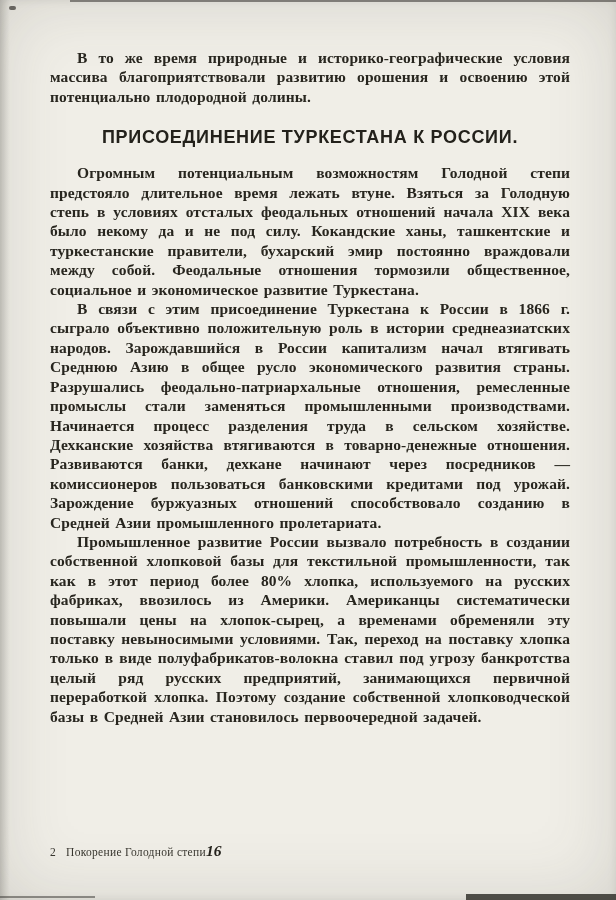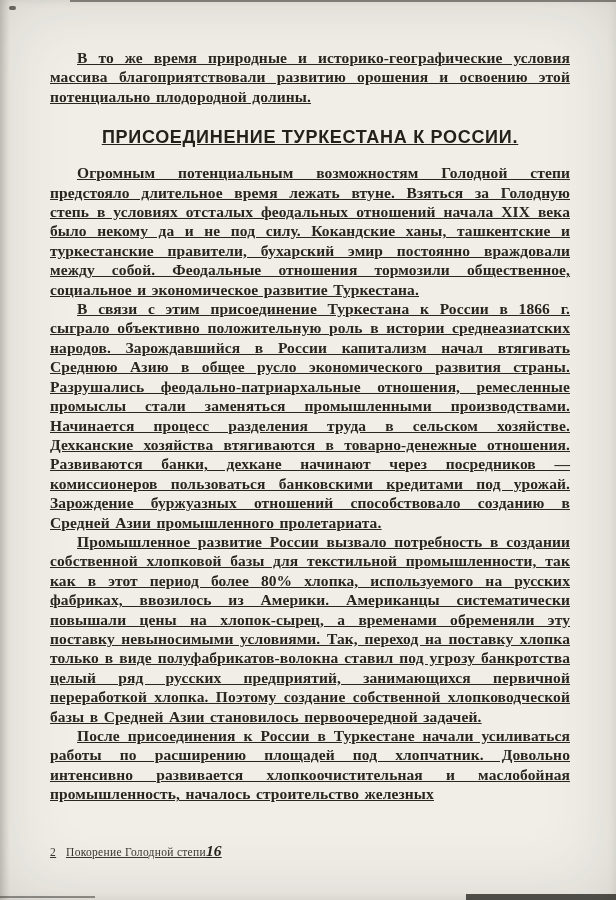--- a/index.html
+++ b/index.html
@@ -1,15 +1,15 @@
 <!DOCTYPE html>
 <html lang="ru"><head>
 <meta charset="utf-8">
 <style>
-  * { margin: 0; padding: 0; box-sizing: border-box; text-decoration: underline; }
+  * { margin: 0; padding: 0; box-sizing: border-box; }
   html, body { width: 616px; height: 900px; }
   body {
     background: #b9b7b0;
     overflow: hidden;
     font-family: "Liberation Serif", "DejaVu Serif", serif;
   }
   .page {
     position: relative;
     width: 616px;
     height: 900px;
@@ -107,21 +107,20 @@
     <div class="section-heading">
       <div class="line1">ПРИСОЕДИНЕНИЕ ТУРКЕСТАНА К РОССИИ.</div>
     </div>
 
     <p class="body-para">Огромным потенциальным возможностям Голодной степи предстояло длительное время лежать втуне. Взяться за Голодную степь в условиях отсталых феодальных отношений начала XIX века было некому да и не под силу. Кокандские ханы, ташкентские и туркестанские правители, бухарский эмир постоянно враждовали между собой. Феодальные отношения тормозили общественное, социальное и экономическое развитие Туркестана.</p>
 
     <p class="body-para">В связи с этим присоединение Туркестана к России в 1866 г. сыграло объективно положительную роль в истории среднеазиатских народов. Зарождавшийся в России капитализм начал втягивать Среднюю Азию в общее русло экономического развития страны. Разрушались феодально-патриархальные отношения, ремесленные промыслы стали заменяться промышленными производствами. Начинается процесс разделения труда в сельском хозяйстве. Дехканские хозяйства втягиваются в товарно-денежные отношения. Развиваются банки, дехкане начинают через посредников — комиссионеров пользоваться банковскими кредитами под урожай. Зарождение буржуазных отношений способствовало созданию в Средней Азии промышленного пролетариата.</p>
 
     <p class="body-para">Промышленное развитие России вызвало потребность в создании собственной хлопковой базы для текстильной промышленности, так как в этот период более 80% хлопка, используемого на русских фабриках, ввозилось из Америки. Американцы систематически повышали цены на хлопок-сырец, а временами обременяли эту поставку невыносимыми условиями. Так, переход на поставку хлопка только в виде полуфабрикатов-волокна ставил под угрозу банкротства целый ряд русских предприятий, занимающихся первичной переработкой хлопка. Поэтому создание собственной хлопководческой базы в Средней Азии становилось первоочередной задачей.</p>
 
-    <p class="body-para">После присоединения к России в Туркестане начали усиливаться работы по расширению площадей под хлопчатник. Довольно интенсивно развивается хлопкоочистительная и маслобойная промышленность, началось строительство железных</p>
 
   </div>
 
   <div class="page-footer">
     <div class="print-signature">
       <span class="sig-num">2</span><span>Покорение Голодной степи</span>
     </div>
     <div class="page-number">16</div>
   </div>
 

